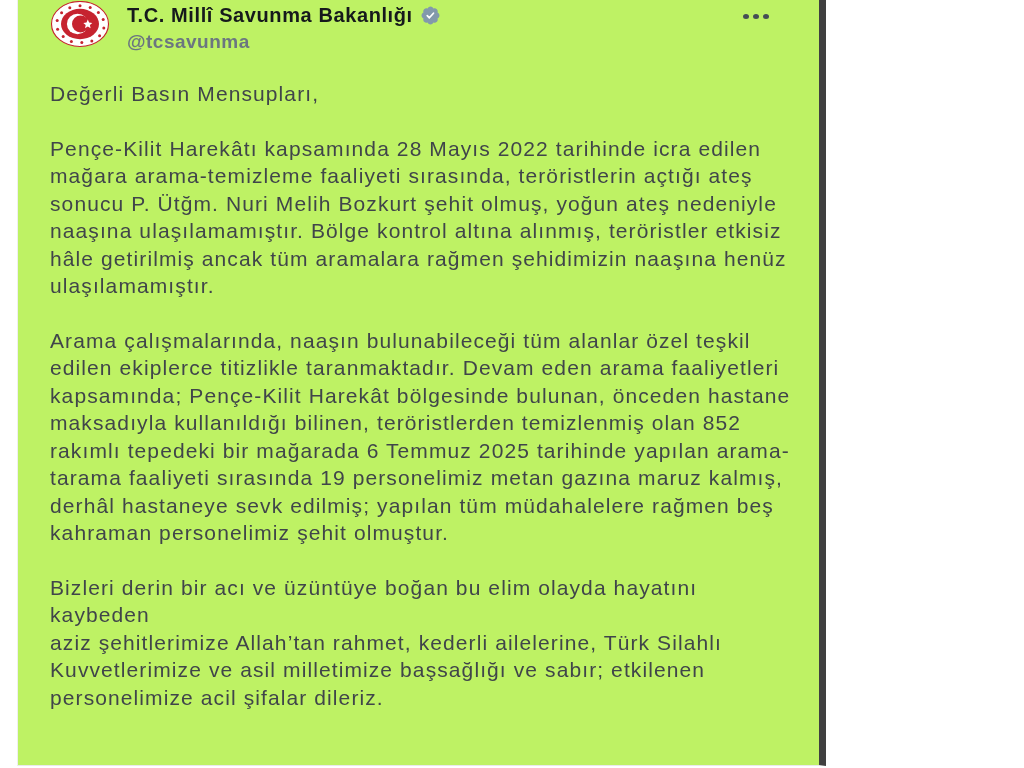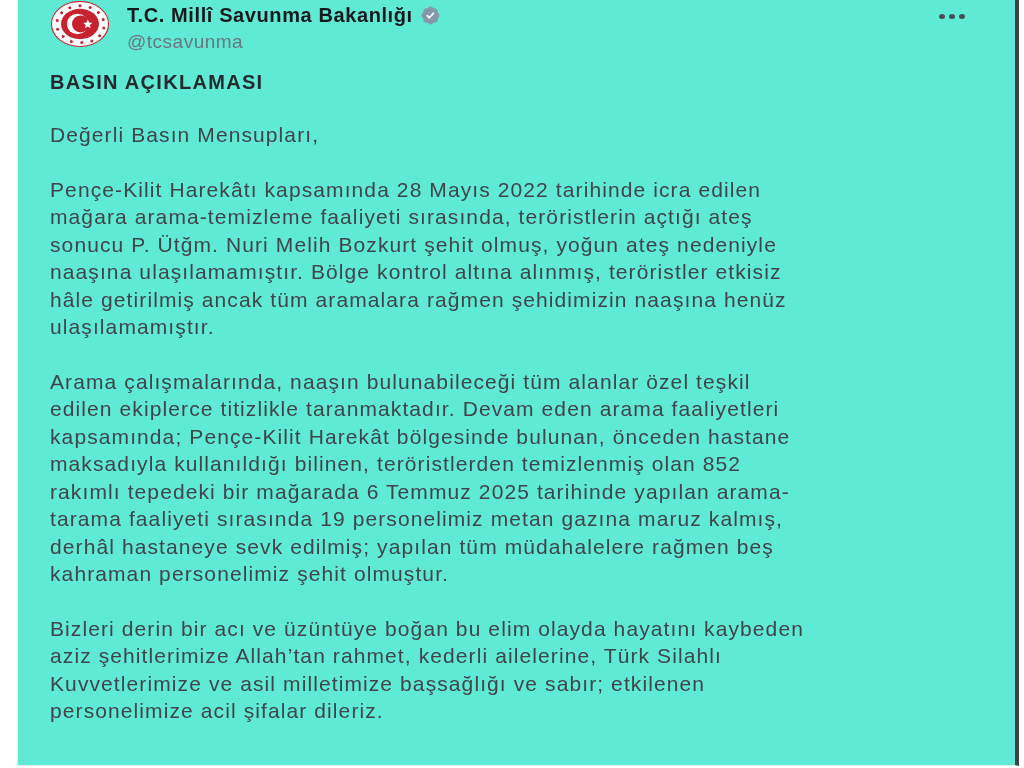--- a/index.html
+++ b/index.html
@@ -6,24 +6,24 @@
   html, body {
     width: 1024px; height: 768px;
     background: #ffffff;
     font-family: "Liberation Sans", "DejaVu Sans", sans-serif;
     overflow: hidden;
   }
   .page { position: relative; width: 1024px; height: 768px; background: #fff; }
   .tweet-card {
     position: absolute;
     left: 17px; top: 0;
-    width: 1002px; height: 766px;
-    background: #5eead4;
+    width: 809px; height: 766px;
+    background: #bef264;
     border-left: 1px solid #efefef;
-    border-right: 4px solid #404040;
+    border-right: 7px solid #404040;
     border-bottom: 1px solid #e9eaea;
     padding: 0 20px 0 32px;
   }
   .tweet-header {
     display: flex;
     align-items: flex-start;
     margin-top: 0;
   }
   .avatar {
     width: 60px; height: 48px;
@@ -41,20 +41,21 @@
     cursor: pointer;
     white-space: nowrap;
   }
   .verified { width: 21px; height: 21px; margin-left: 7px; flex: 0 0 auto; }
   .handle {
     margin-top: 4px;
     font-size: 19px;
     letter-spacing: 0.5px;
     color: #6b7680;
     cursor: pointer;
+    font-weight: bold;
   }
   .more-btn {
     margin-left: auto;
     margin-top: 10px;
     margin-right: 26px;
     display: flex;
     gap: 4px;
     padding: 4px;
     cursor: pointer;
   }
@@ -125,21 +126,20 @@
       </div>
 
       <div class="more-btn" aria-label="More">
         <span class="dot"></span>
         <span class="dot"></span>
         <span class="dot"></span>
       </div>
     </div>
 
     <div class="post-body">
-      <div class="post-title">BASIN AÇIKLAMASI</div>
       <div class="post-text">
         <p>Değerli Basın Mensupları,</p>
         <p>Pençe-Kilit Harekâtı kapsamında 28 Mayıs 2022 tarihinde icra edilen
 mağara arama-temizleme faaliyeti sırasında, teröristlerin açtığı ateş
 sonucu P. Ütğm. Nuri Melih Bozkurt şehit olmuş, yoğun ateş nedeniyle
 naaşına ulaşılamamıştır. Bölge kontrol altına alınmış, teröristler etkisiz
 hâle getirilmiş ancak tüm aramalara rağmen şehidimizin naaşına henüz
 ulaşılamamıştır.</p>
         <p>Arama çalışmalarında, naaşın bulunabileceği tüm alanlar özel teşkil
 edilen ekiplerce titizlikle taranmaktadır. Devam eden arama faaliyetleri

